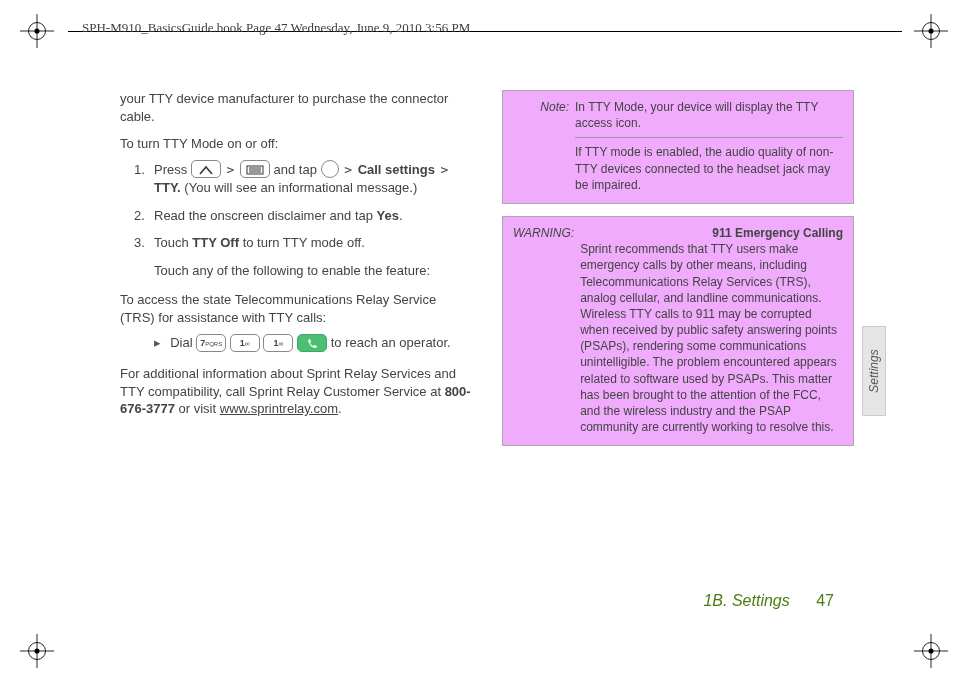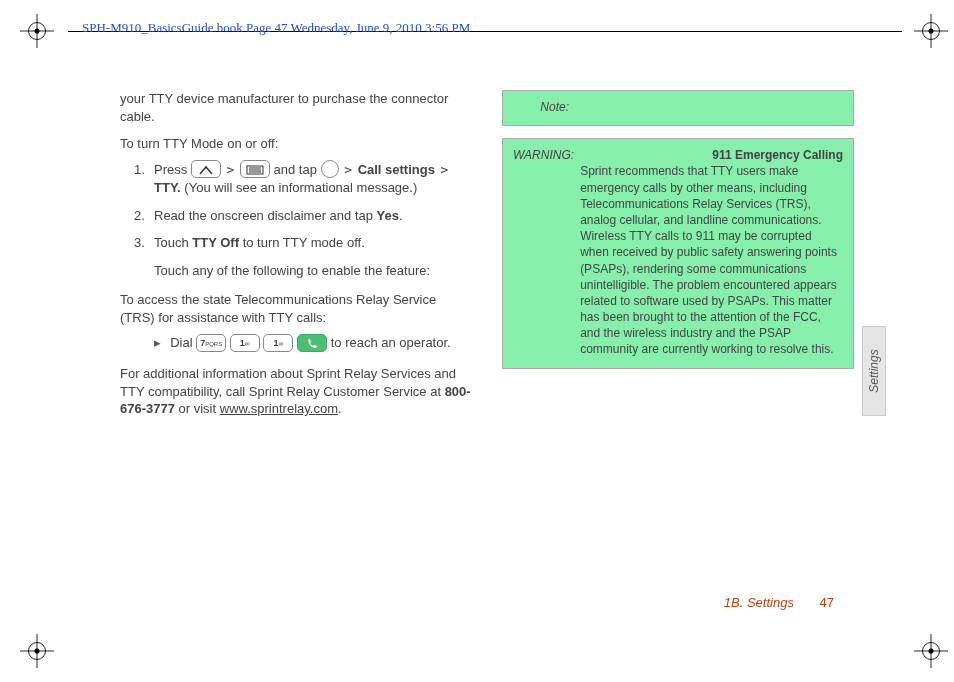--- a/index.html
+++ b/index.html
@@ -25,21 +25,21 @@
   .header-line {
     position: absolute;
     top: 31px; left: 68px; right: 52px;
     border-top: 1px solid #000;
   }
   .header-text {
     position: absolute;
     top: 20px; left: 82px;
     font-family: "Times New Roman", serif;
     font-size: 13px;
-    color: #1d4ed8;
+    color: #404040;
   }
   .page {
     position: absolute;
     top: 90px; left: 120px; right: 100px; bottom: 64px;
     display: flex;
     gap: 30px;
   }
   .col {
     flex: 1;
     line-height: 1.35;
@@ -80,21 +80,21 @@
   }
   .key svg { vertical-align: middle; }
   .gt { margin: 0 2px; font-family: monospace; }
   .circle-icon {
     display:inline-block; width:18px; height:18px;
     border:1px solid #888; border-radius:50%;
     vertical-align: middle; position:relative; top:-1px;
   }
   .note-box, .warn-box {
     border: 1px solid #aaa;
-    background: #86efac;
+    background: #f0abfc;
     padding: 8px 10px 10px 10px;
     margin-bottom: 12px;
     font-size: 12px;
     display: flex;
     gap: 6px;
     line-height: 1.35;
   }
   .note-label, .warn-label {
     font-style: italic;
     flex: 0 0 56px;
@@ -119,23 +119,23 @@
     transform: rotate(-90deg);
     font-style: italic;
     font-size: 12px;
     color: #555;
     white-space: nowrap;
   }
   .footer {
     position: absolute;
     right: 120px;
     bottom: 72px;
-    font-size: 13px;
+    font-size: 16px;
     font-style: italic;
-    color: #c2410c;
+    color: #4d7c0f;
   }
   .footer .pnum { font-style: normal; margin-left: 22px; }
 </style>
 </head>
 <body>
 
 <div class="crop-mark crop-tl">
   <svg viewBox="0 0 40 40">
       <circle cx="20" cy="20" r="10" fill="none" stroke="#000" stroke-width="1"></circle>
       <circle cx="20" cy="20" r="3" fill="#000"></circle>
@@ -219,20 +219,25 @@
       <span> to reach an operator.</span>
     </div>
     <p style="margin-top:12px">
       <span>For additional information about Sprint Relay Services and TTY compatibility, call Sprint Relay Customer Service at </span><span class="bold">800-676-3777</span><span> or visit </span><span class="link">www.sprintrelay.com</span>.
     </p>
   </div>
 
   <div class="col col-right">
     <div class="note-box">
       <div class="note-label">Note:</div>
+      <div class="note-body">
+        <div>In TTY Mode, your device will display the TTY access icon.</div>
+        <hr class="note-hr">
+        <div>If TTY mode is enabled, the audio quality of non-TTY devices connected to the headset jack may be impaired.</div>
+      </div>
     </div>
     <div class="warn-box">
       <div class="warn-label">WARNING:</div>
       <div class="warn-body">
         <div class="warn-title">911 Emergency Calling</div>
         <div>Sprint recommends that TTY users make emergency calls by other means, including Telecommunications Relay Services (TRS), analog cellular, and landline communications. Wireless TTY calls to 911 may be corrupted when received by public safety answering points (PSAPs), rendering some communications unintelligible. The problem encountered appears related to software used by PSAPs. This matter has been brought to the attention of the FCC, and the wireless industry and the PSAP community are currently working to resolve this.</div>
       </div>
     </div>
   </div>
 </div>

